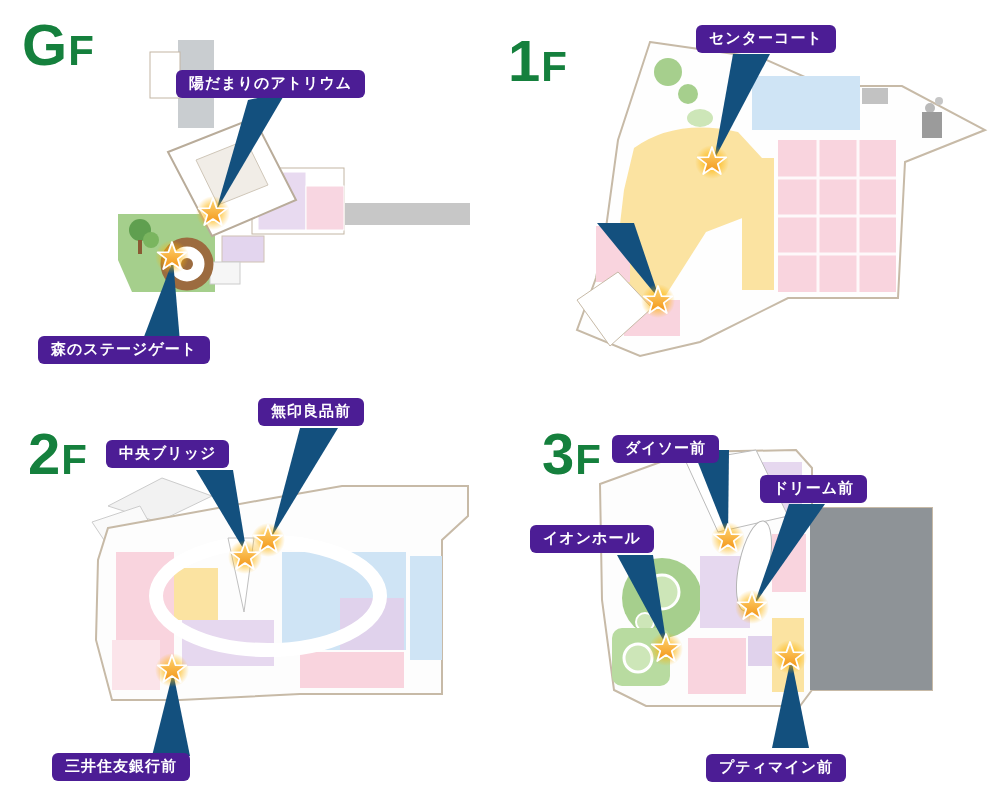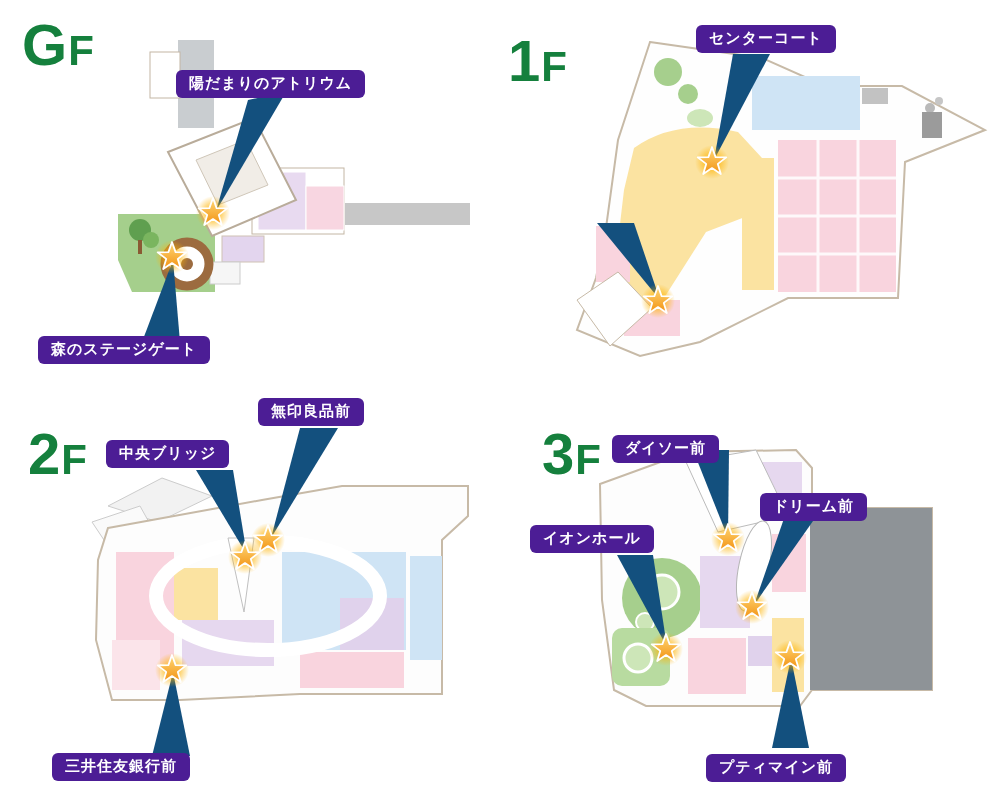--- a/index.html
+++ b/index.html
@@ -162,17 +162,17 @@
   <div class="callout" style="left:176px;top:70px;">陽だまりのアトリウム</div>
   <div class="callout" style="left:38px;top:336px;">森のステージゲート</div>
 
   <div class="callout" style="left:696px;top:25px;">センターコート</div>
 
   <div class="callout" style="left:258px;top:398px;">無印良品前</div>
   <div class="callout" style="left:106px;top:440px;">中央ブリッジ</div>
   <div class="callout" style="left:52px;top:753px;">三井住友銀行前</div>
 
   <div class="callout" style="left:612px;top:420px;margin-top:15px;">ダイソー前</div>
-  <div class="callout" style="left:760px;top:493px;text-align:right;">ドリーム前</div>
+  <div class="callout" style="left:760px;top:475px;text-align:right;">ドリーム前</div>
   <div class="callout" style="left:530px;top:525px;">イオンホール</div>
   <div class="callout" style="left:706px;top:745px;margin-top:9px;">プティマイン前</div>
 
 </div>
 
 </body></html>

